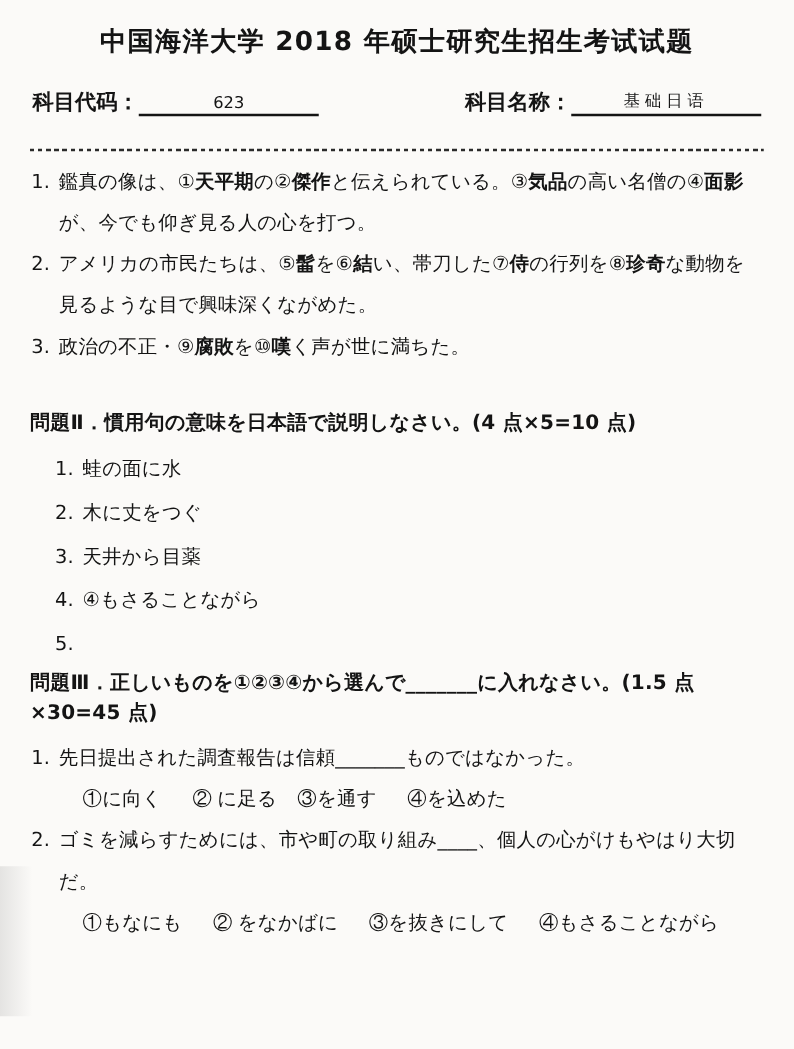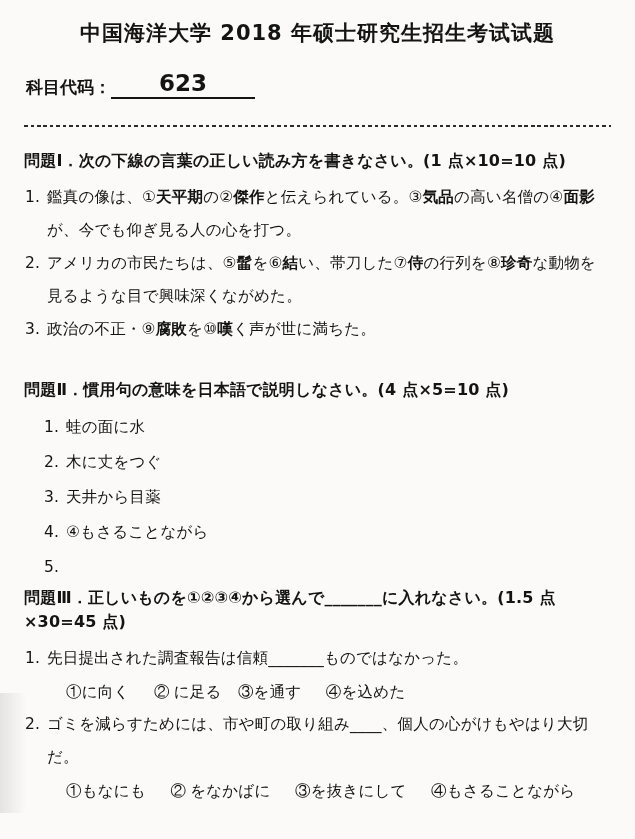--- a/index.html
+++ b/index.html
@@ -15,21 +15,21 @@
     margin:4px 0 22px 0;letter-spacing:1px;
   }
   .subject-row{
     display:flex;justify-content:space-between;align-items:flex-end;
     font-weight:bold;font-size:17px;padding:0 2px;
   }
   .subject-group{display:flex;align-items:flex-end;white-space:nowrap;}
   .fill{
     display:inline-block;text-align:center;
     border-bottom:2px solid #141414;
-    font-weight:bold;font-size:23px;
+    font-weight:normal;font-size:13px;
     padding:0 6px 1px 6px;
   }
   .fill.code{min-width:132px;}
   .fill.name{min-width:140px;letter-spacing:4px;}
   .divider{
     height:2px;margin:26px 0 0 0;
     background:repeating-linear-gradient(90deg,#2a2a2a 0 3.5px,transparent 3.5px 6.5px);
   }
   .sec-heading{
     font-weight:bold;font-size:16px;line-height:24px;
@@ -62,25 +62,28 @@
 
 <div class="page">
 
   <div class="title">中国海洋大学 2018 年硕士研究生招生考试试题</div>
 
   <div class="subject-row">
     <div class="subject-group">
       <span>科目代码：</span>
       <span class="fill code">623</span>
     </div>
+    <div class="subject-group">
+      <span>科目名称：</span>
+      <span class="fill name">基础日语</span>
+    </div>
   </div>
 
   <div class="divider"></div>
 
-  <div class="sec-heading sec1-heading">問題Ⅰ．次の下線の言葉の正しい読み方を書きなさい。(1 点×10=10 点)</div>
   <div class="items">
     <div class="item">
       <span class="no">1.</span>
       <span><span>鑑真の像は、①</span><span class="kw">天平期</span><span>の②</span><span class="kw">傑作</span><span>と伝えられている。③</span><span class="kw">気品</span><span>の高い名僧の④</span><span class="kw">面影</span><span>が、今でも仰ぎ見る人の心を打つ。</span></span>
     </div>
     <div class="item">
       <span class="no">2.</span>
       <span><span>アメリカの市民たちは、⑤</span><span class="kw">髷</span><span>を⑥</span><span class="kw">結</span><span>い、帯刀した⑦</span><span class="kw">侍</span><span>の行列を⑧</span><span class="kw">珍奇</span><span>な動物を見るような目で興味深くながめた。</span></span>
     </div>
     <div class="item">

